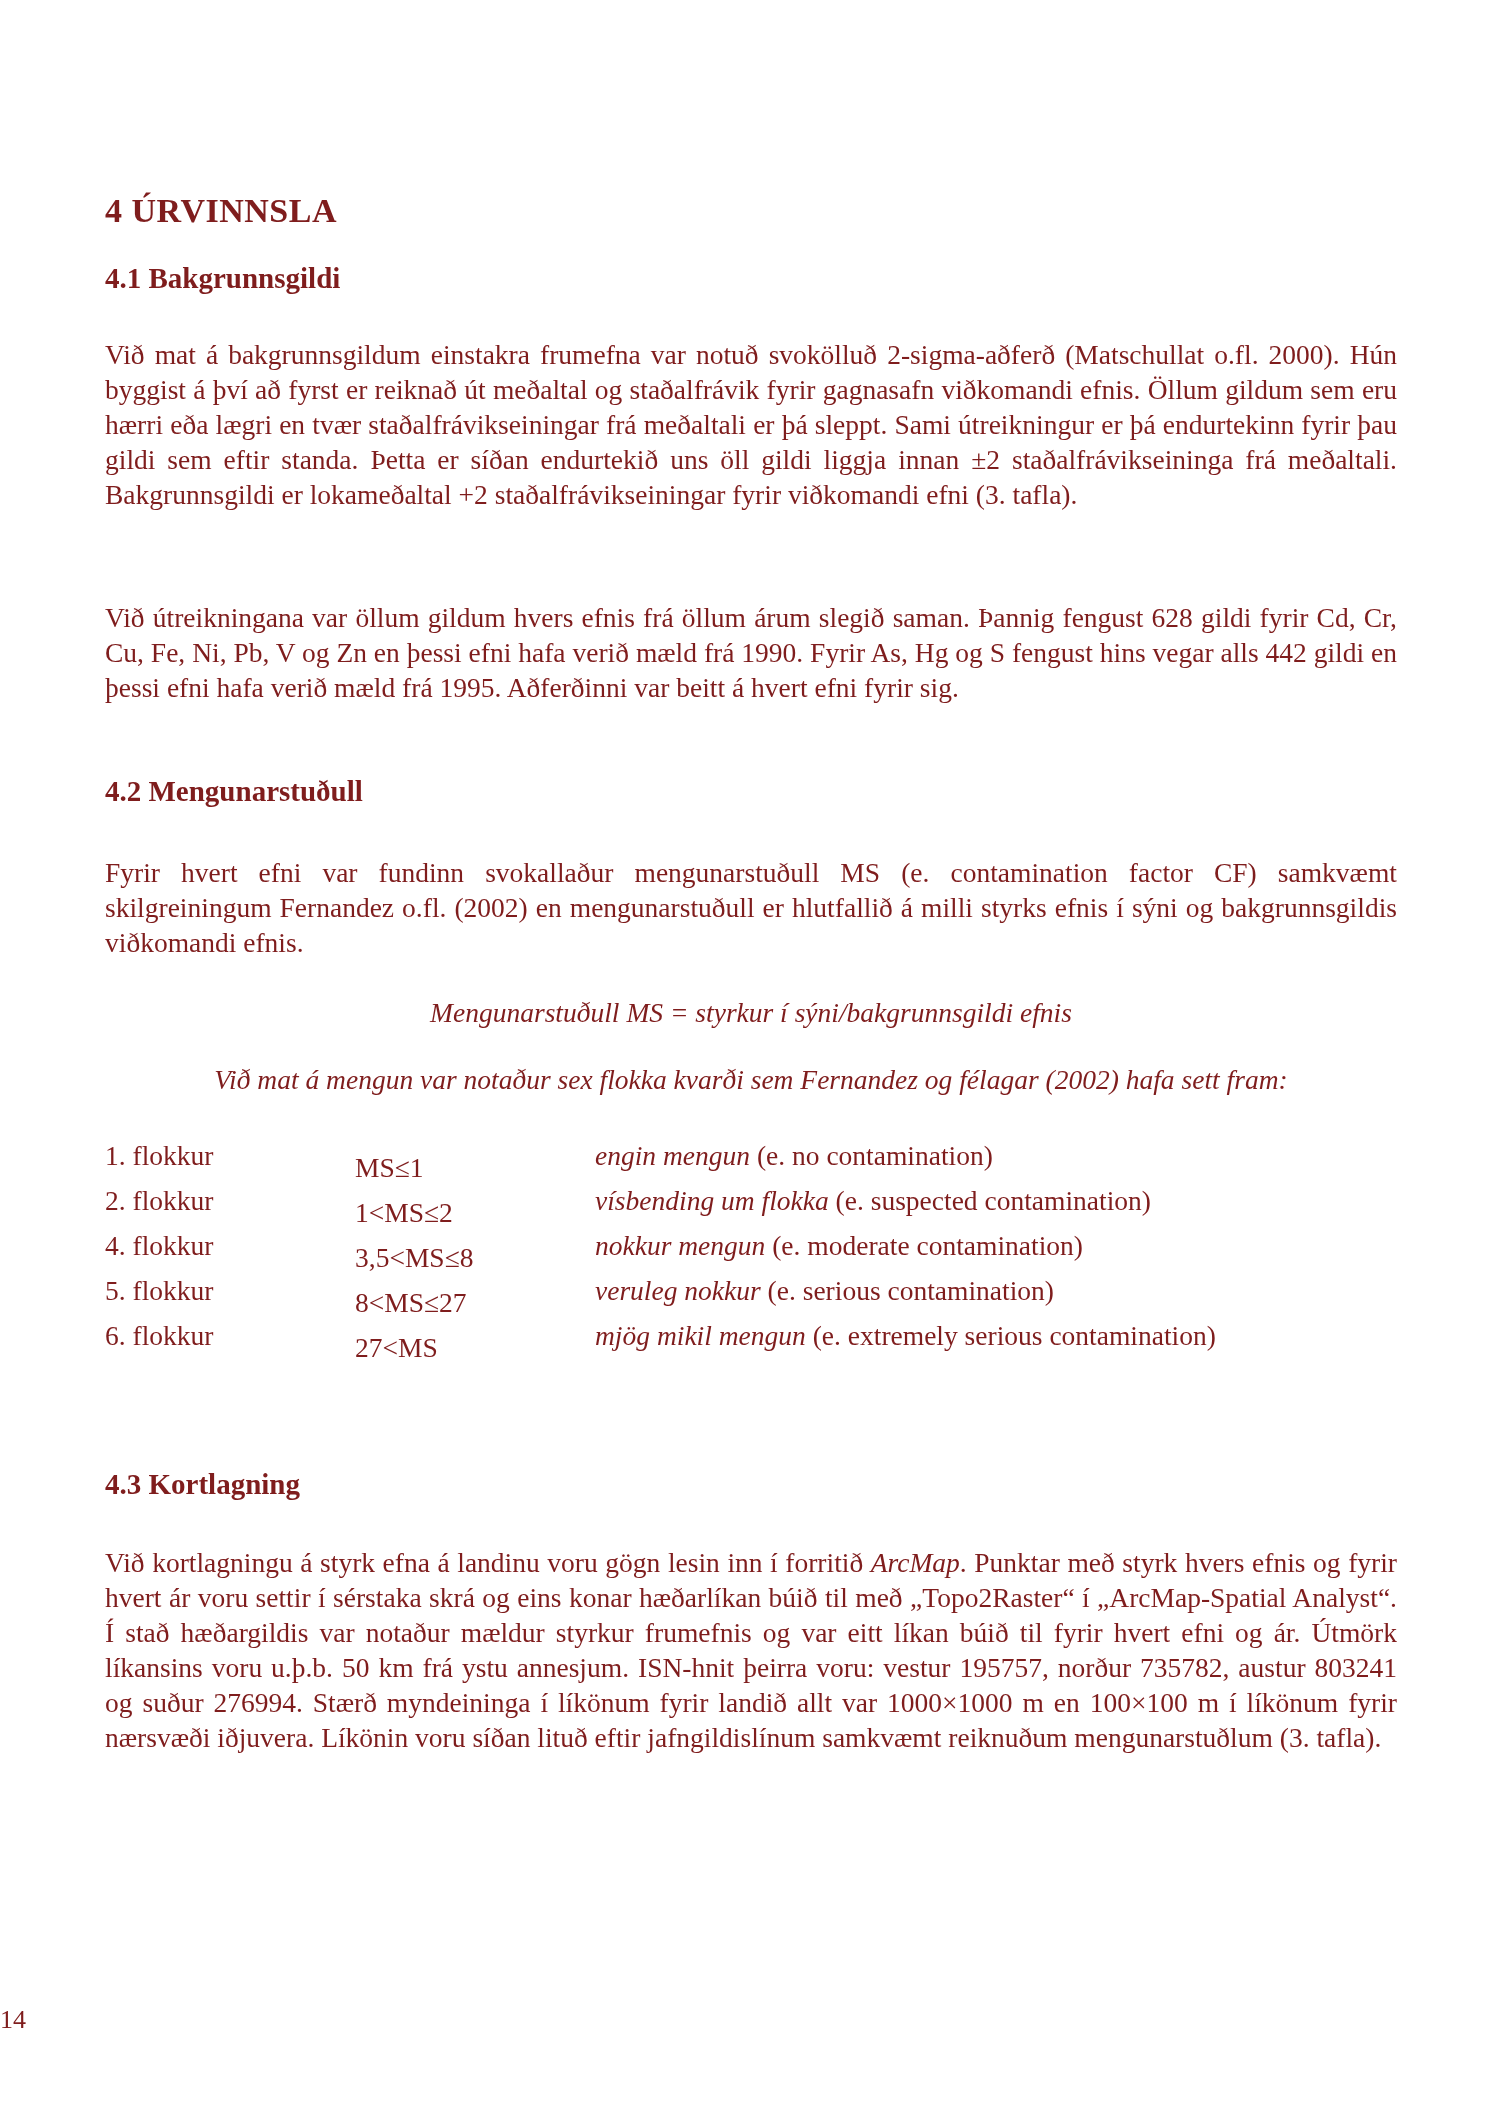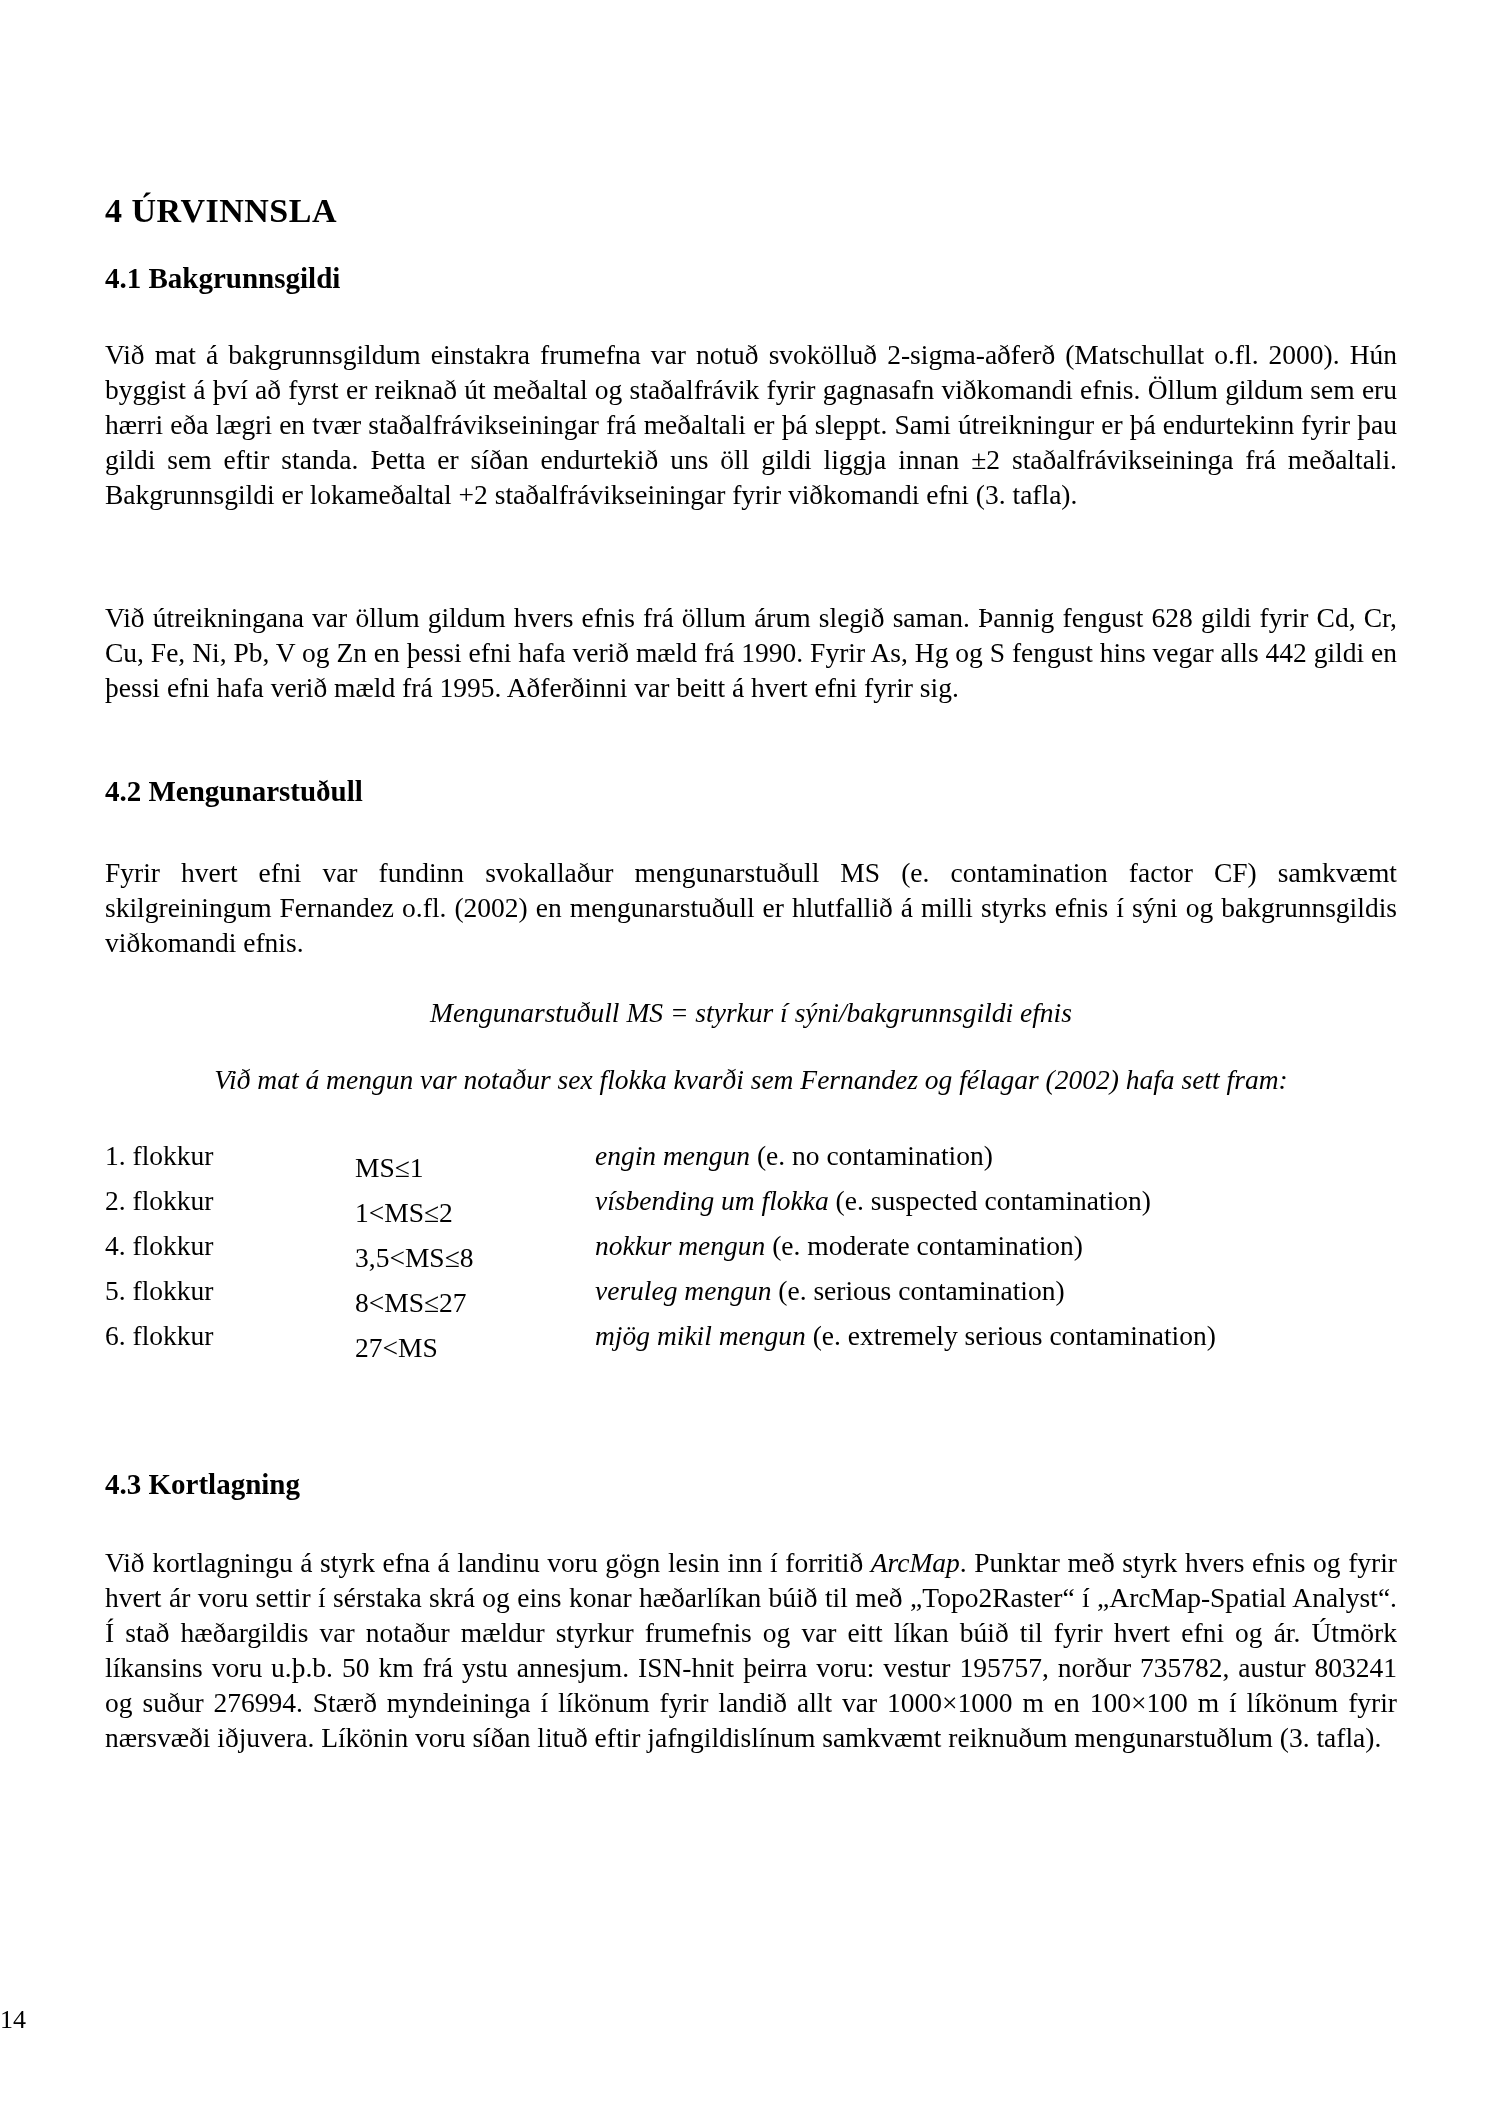--- a/index.html
+++ b/index.html
@@ -2,21 +2,21 @@
 <html><head>
 <meta charset="utf-8">
 <style>
   html, body { margin: 0; padding: 0; background: #ffffff; }
   .page {
     position: relative;
     width: 1500px;
     height: 2122px;
     background: #ffffff;
     font-family: "Liberation Serif", "DejaVu Serif", serif;
-    color: #000000;
+    color: #7f1d1d;
     overflow: hidden;
   }
   .abs { position: absolute; left: 105px; width: 1292px; }
   .h1 {
     font-size: 34px;
     font-weight: bold;
     letter-spacing: 0.5px;
   }
   .h2 {
     font-size: 29px;
@@ -86,21 +86,21 @@
 
     <div class="cls-row">
       <span class="cls-num">4. flokkur</span>
       <span class="cls-range">3,5&lt;MS≤8</span>
       <span class="cls-desc"><span class="is-label">nokkur mengun</span> <span>(e. moderate contamination)</span></span>
     </div>
 
     <div class="cls-row">
       <span class="cls-num">5. flokkur</span>
       <span class="cls-range">8&lt;MS≤27</span>
-      <span class="cls-desc"><span class="is-label">veruleg mengun</span> <span>(e. serious contamination)</span></span>
+      <span class="cls-desc"><span class="is-label">veruleg nokkur</span> <span>(e. serious contamination)</span></span>
     </div>
 
     <div class="cls-row">
       <span class="cls-num">6. flokkur</span>
       <span class="cls-range">27&lt;MS</span>
       <span class="cls-desc"><span class="is-label">mjög mikil mengun</span> <span>(e. extremely serious contamination)</span></span>
     </div>
 
   </div>
 

